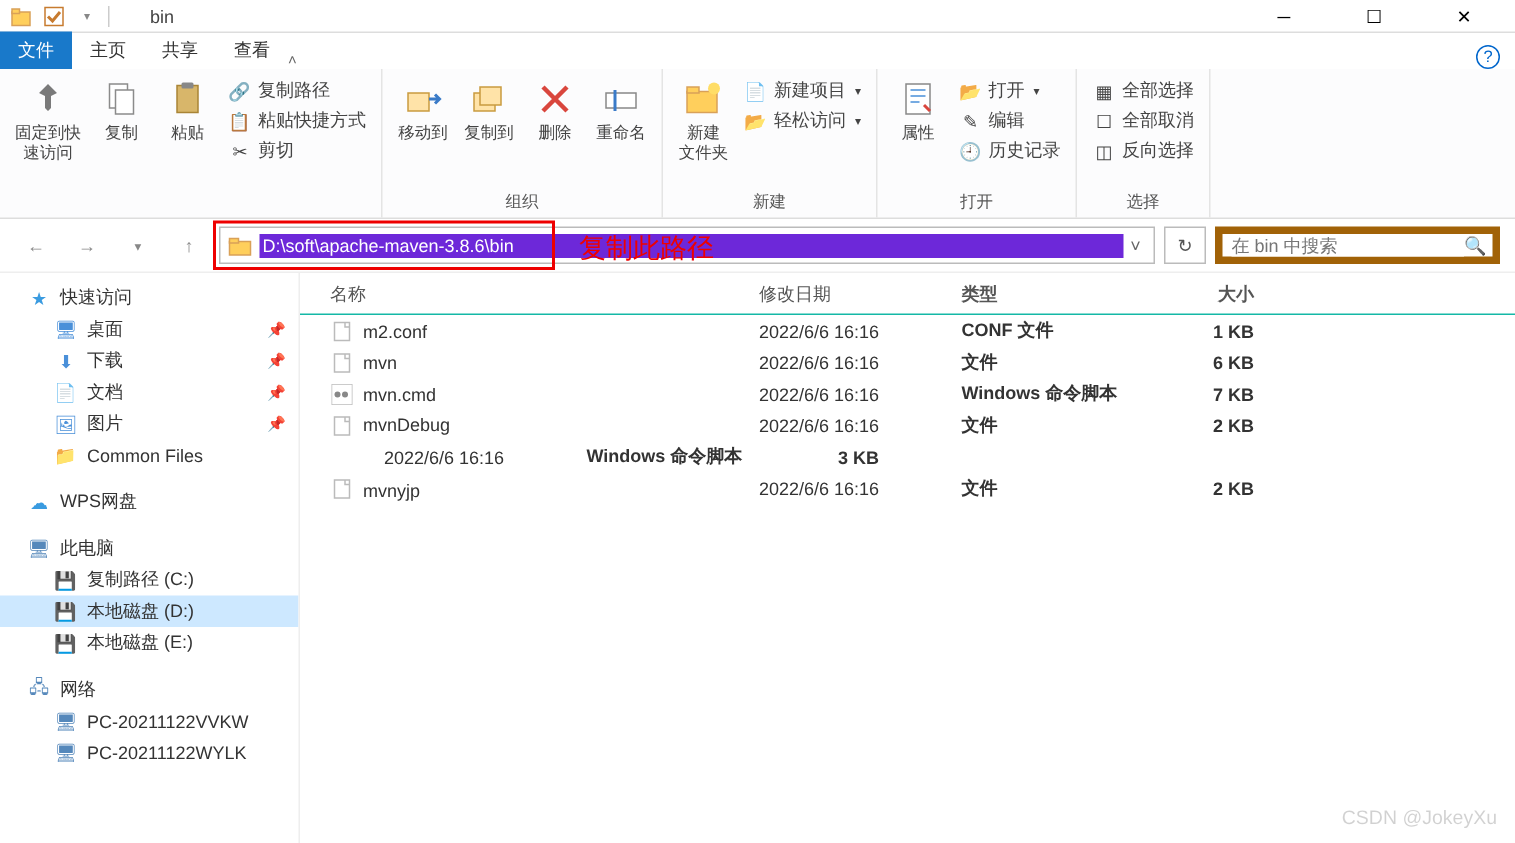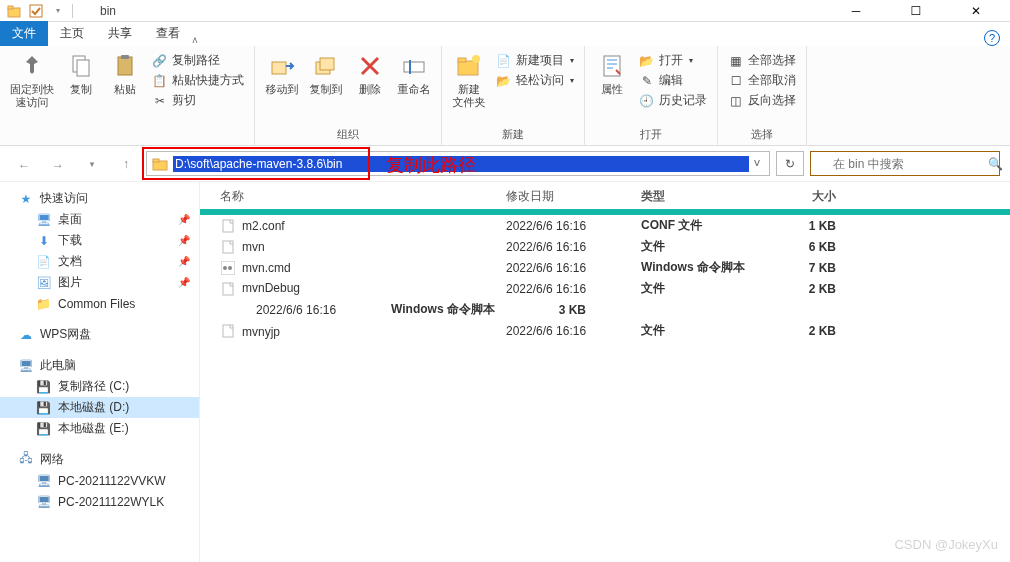--- a/index.html
+++ b/index.html
@@ -23,38 +23,38 @@
 .bigbtn .ico { width: 30px; height: 30px; display: flex; align-items: center; justify-content: center; margin-bottom: 2px; }
 .bigbtn .txt { font-size: 11px; text-align: center; line-height: 1.2; }
 .smallbtns { display: flex; flex-direction: column; gap: 1px; padding-top: 2px; }
 .smbtn { display: flex; align-items: center; gap: 4px; padding: 1px 4px; cursor: pointer; color: #444; font-size: 11px; white-space: nowrap; }
 .smbtn .sico { width: 16px; height: 16px; display: inline-flex; align-items: center; justify-content: center; }
 .navbar { height: 36px; display: flex; align-items: center; padding: 4px 10px; gap: 6px; border-bottom: 1px solid #eee; }
 .navbtn { width: 28px; height: 24px; display: inline-flex; align-items: center; justify-content: center; color: #888; cursor: pointer; }
 .addrwrap { flex: 1; position: relative; }
 .addrbox { height: 25px; border: 1px solid #bbb; display: flex; align-items: center; padding: 0 4px; background: #fff; }
 .addrbox .foldicon { width: 18px; height: 18px; display: inline-flex; align-items: center; justify-content: center; margin-right: 4px; }
-.addrbox .addrtext { flex: 1; color: #fff; background: #1d4ed8; padding: 1px 2px; font-size: 12px; }
+.addrbox .addrtext { flex: 1; color: #fff; background: #6d28d9; padding: 1px 2px; font-size: 12px; }
 .addrbox .dd { width: 16px; text-align: center; color: #666; cursor: pointer; }
 .annotation-box { position: absolute; left: -4px; top: -4px; width: 228px; height: 33px; border: 2px solid #e00; pointer-events: none; }
 .annotation-text { position: absolute; left: 240px; top: 2px; color: #e00; font-size: 18px; font-family: SimSun, serif; pointer-events: none; }
 .refbtn { width: 28px; height: 25px; border: 1px solid #bbb; display: inline-flex; align-items: center; justify-content: center; cursor: pointer; color: #555; }
-.searchbox { width: 190px; height: 25px; border: 1px solid #a16207; display: flex; align-items: center; padding: 0 22px; color: #888; }
+.searchbox { width: 190px; height: 25px; border: 5px solid #a16207; display: flex; align-items: center; padding: 0 6px; color: #888; }
 .searchbox input { border: none; outline: none; flex: 1; font-size: 12px; color: #555; }
 .searchbox .sicon { color: #888; cursor: pointer; }
 .content { display: flex; height: calc(100% - 182px); }
 .sidebar { width: 200px; border-right: 1px solid #eee; padding: 6px 0; overflow-y: auto; }
 .sbgrp { margin-bottom: 10px; }
 .sbitem { display: flex; align-items: center; padding: 2px 8px 2px 18px; cursor: pointer; color: #333; gap: 6px; height: 21px; }
 .sbitem.sub { padding-left: 36px; }
 .sbitem.sel { background: #cde8ff; }
 .sbitem .ico { width: 16px; height: 16px; display: inline-flex; align-items: center; justify-content: center; flex-shrink: 0; }
 .sbitem .pin { margin-left: auto; color: #888; font-size: 10px; }
 .fileview { flex: 1; padding: 0; }
-.fhead { display: flex; padding: 6px 12px 4px 20px; color: #555; border-bottom: 6px solid #14b8a6; }
+.fhead { display: flex; padding: 6px 12px 4px 20px; color: #555; border-bottom: 1px solid #14b8a6; }
 .fhead > div { cursor: pointer; }
 .c-name { width: 250px; }
 .c-date { width: 135px; margin-left: 36px; }
 .c-type { width: 135px; font-weight: bold; }
 .c-size { width: 60px; text-align: right; font-weight: bold; }
 .frow { display: flex; padding: 2px 12px 2px 20px; color: #333; align-items: center; height: 21px; cursor: pointer; }
 .frow .ico { width: 16px; height: 16px; margin-right: 6px; display: inline-flex; align-items: center; justify-content: center; }
 .watermark { position: absolute; right: 12px; bottom: 10px; color: rgba(0,0,0,0.18); font-size: 13px; }
 svg { display: block; }
 </style>

